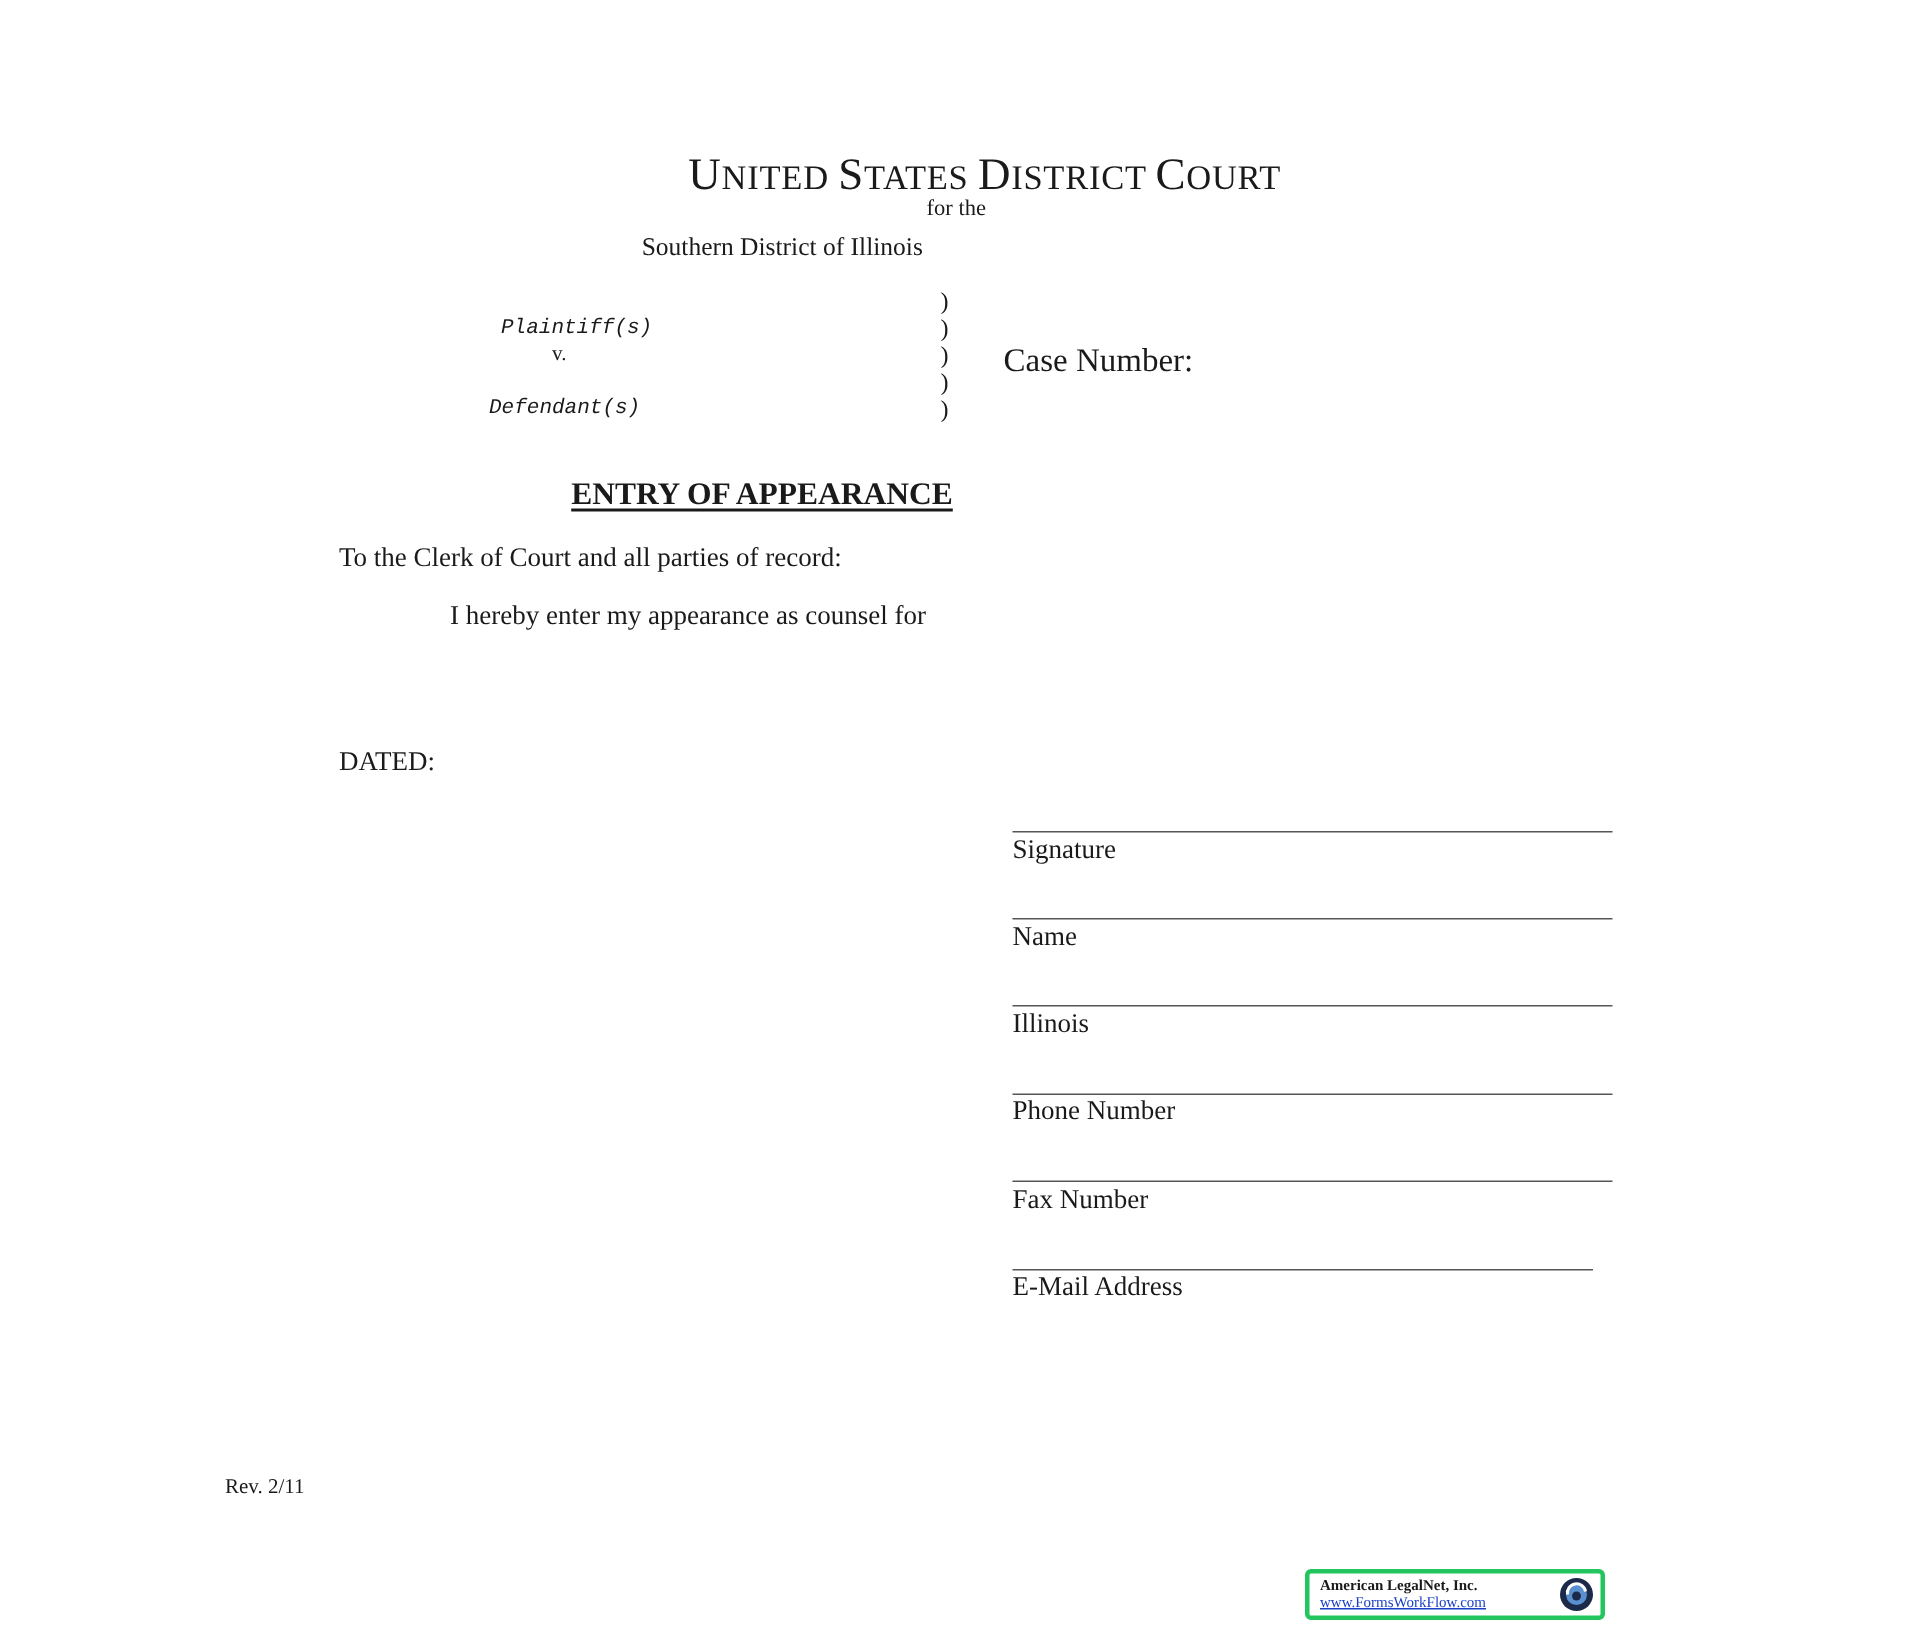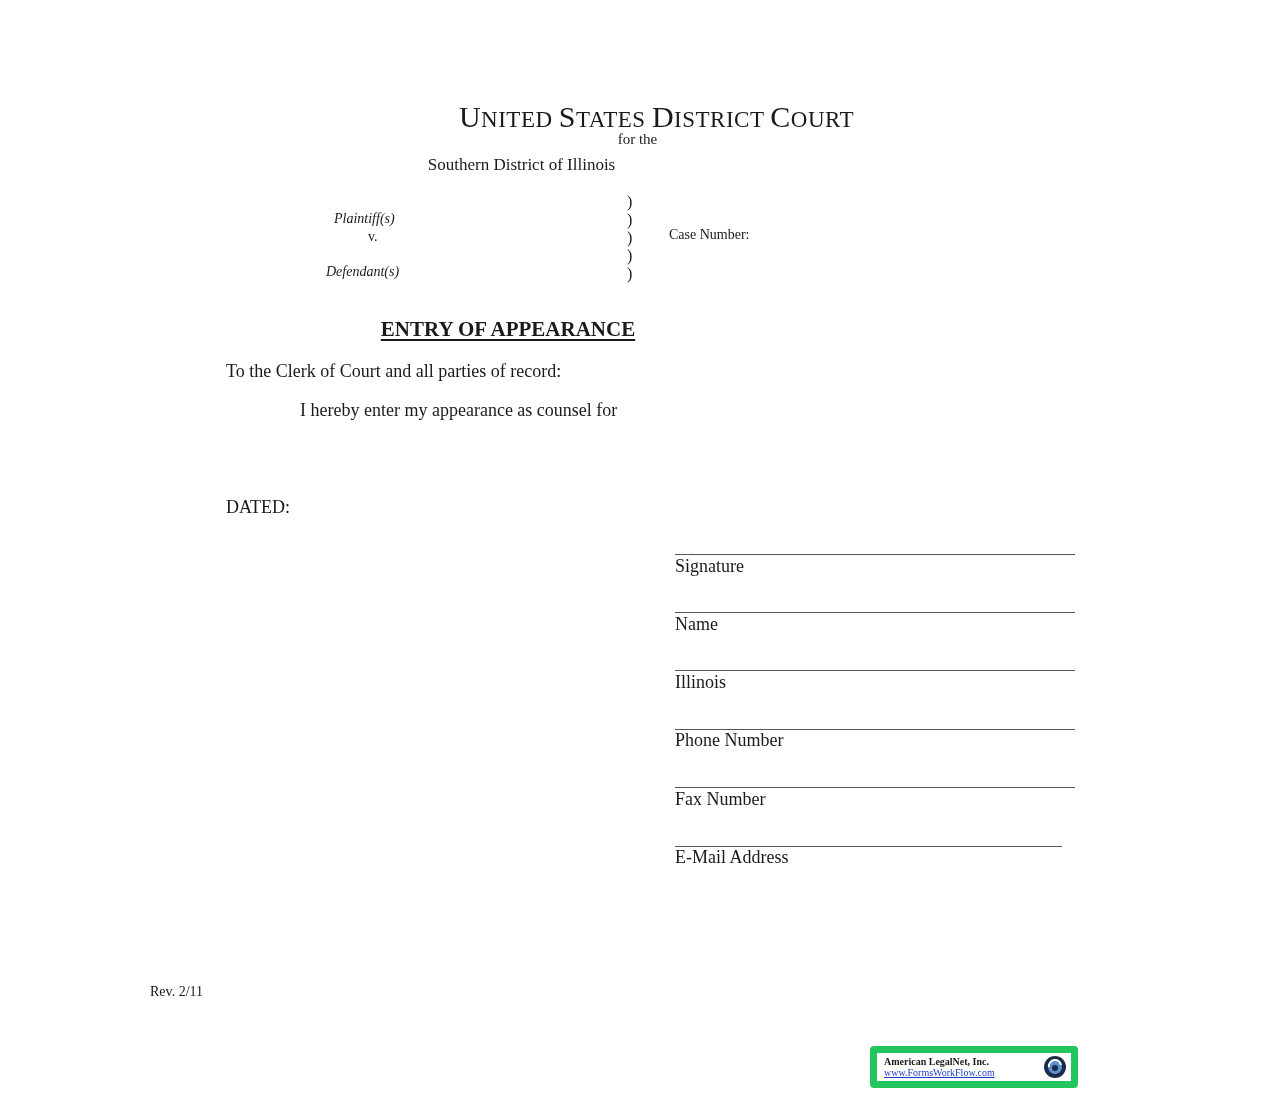--- a/index.html
+++ b/index.html
@@ -3,31 +3,31 @@
 <meta charset="utf-8">
 <style>
   html, body { margin:0; padding:0; background:#ffffff; }
   body { width:1275px; height:1100px; position:relative; overflow:hidden;
          font-family:"Liberation Serif","DejaVu Serif",serif; color:#1a1a1a; }
   .abs { position:absolute; white-space:nowrap; }
   .title { left:0; width:1275px; text-align:center; top:100px; font-size:30px; letter-spacing:0.5px;margin-left:19px; }
   .title .sc { font-size:23px; }
   .for-the { left:0; width:1275px; text-align:center; top:131px; font-size:15px; }
   .district { left:0; width:1043px; text-align:center; top:155px; font-size:17px; }
-  .italic { font-style:italic; font-size:14px; }
+  .italic { font-style:italic; font-size:14px;font-family:Liberation Mono, monospace; }
   .paren { left:627px; font-size:16px; }
-  .case { left:669px; top:227px; font-size:14px; }
+  .case { left:669px; top:227px; font-size:22px; }
   .heading { left:0; width:1016px; text-align:center; top:317px; font-size:21px; font-weight:bold;
              text-decoration:underline; text-underline-offset:3px; }
   .body-text { font-size:18px; }
   .sig-line { position:absolute; left:675px; width:400px; border-top:1px solid #555; }
   .sig-label { left:675px; font-size:18px; }
   .rev { left:150px; top:984px; font-size:14px; }
   .badge { position:absolute; left:870px; top:1046px; width:194px; height:28px;
-           border:7px solid #22c55e; border-radius:4px; background:#fff; }
+           border:3px solid #22c55e; border-radius:4px; background:#fff; }
   .badge .co { position:absolute; left:7px; top:3px; font-size:10px; font-weight:bold; }
   .badge .url { position:absolute; left:7px; top:14px; font-size:10px; color:#1a3fc8; text-decoration:underline; }
   .badge .logo { position:absolute; right:4px; top:2px; width:24px; height:24px; }
 </style>
 </head>
 <body>
 
 <div class="abs title">
   <span>U</span><span class="sc">NITED </span><span>S</span><span class="sc">TATES </span><span>D</span><span class="sc">ISTRICT </span><span>C</span><span class="sc">OURT</span>
 </div>

